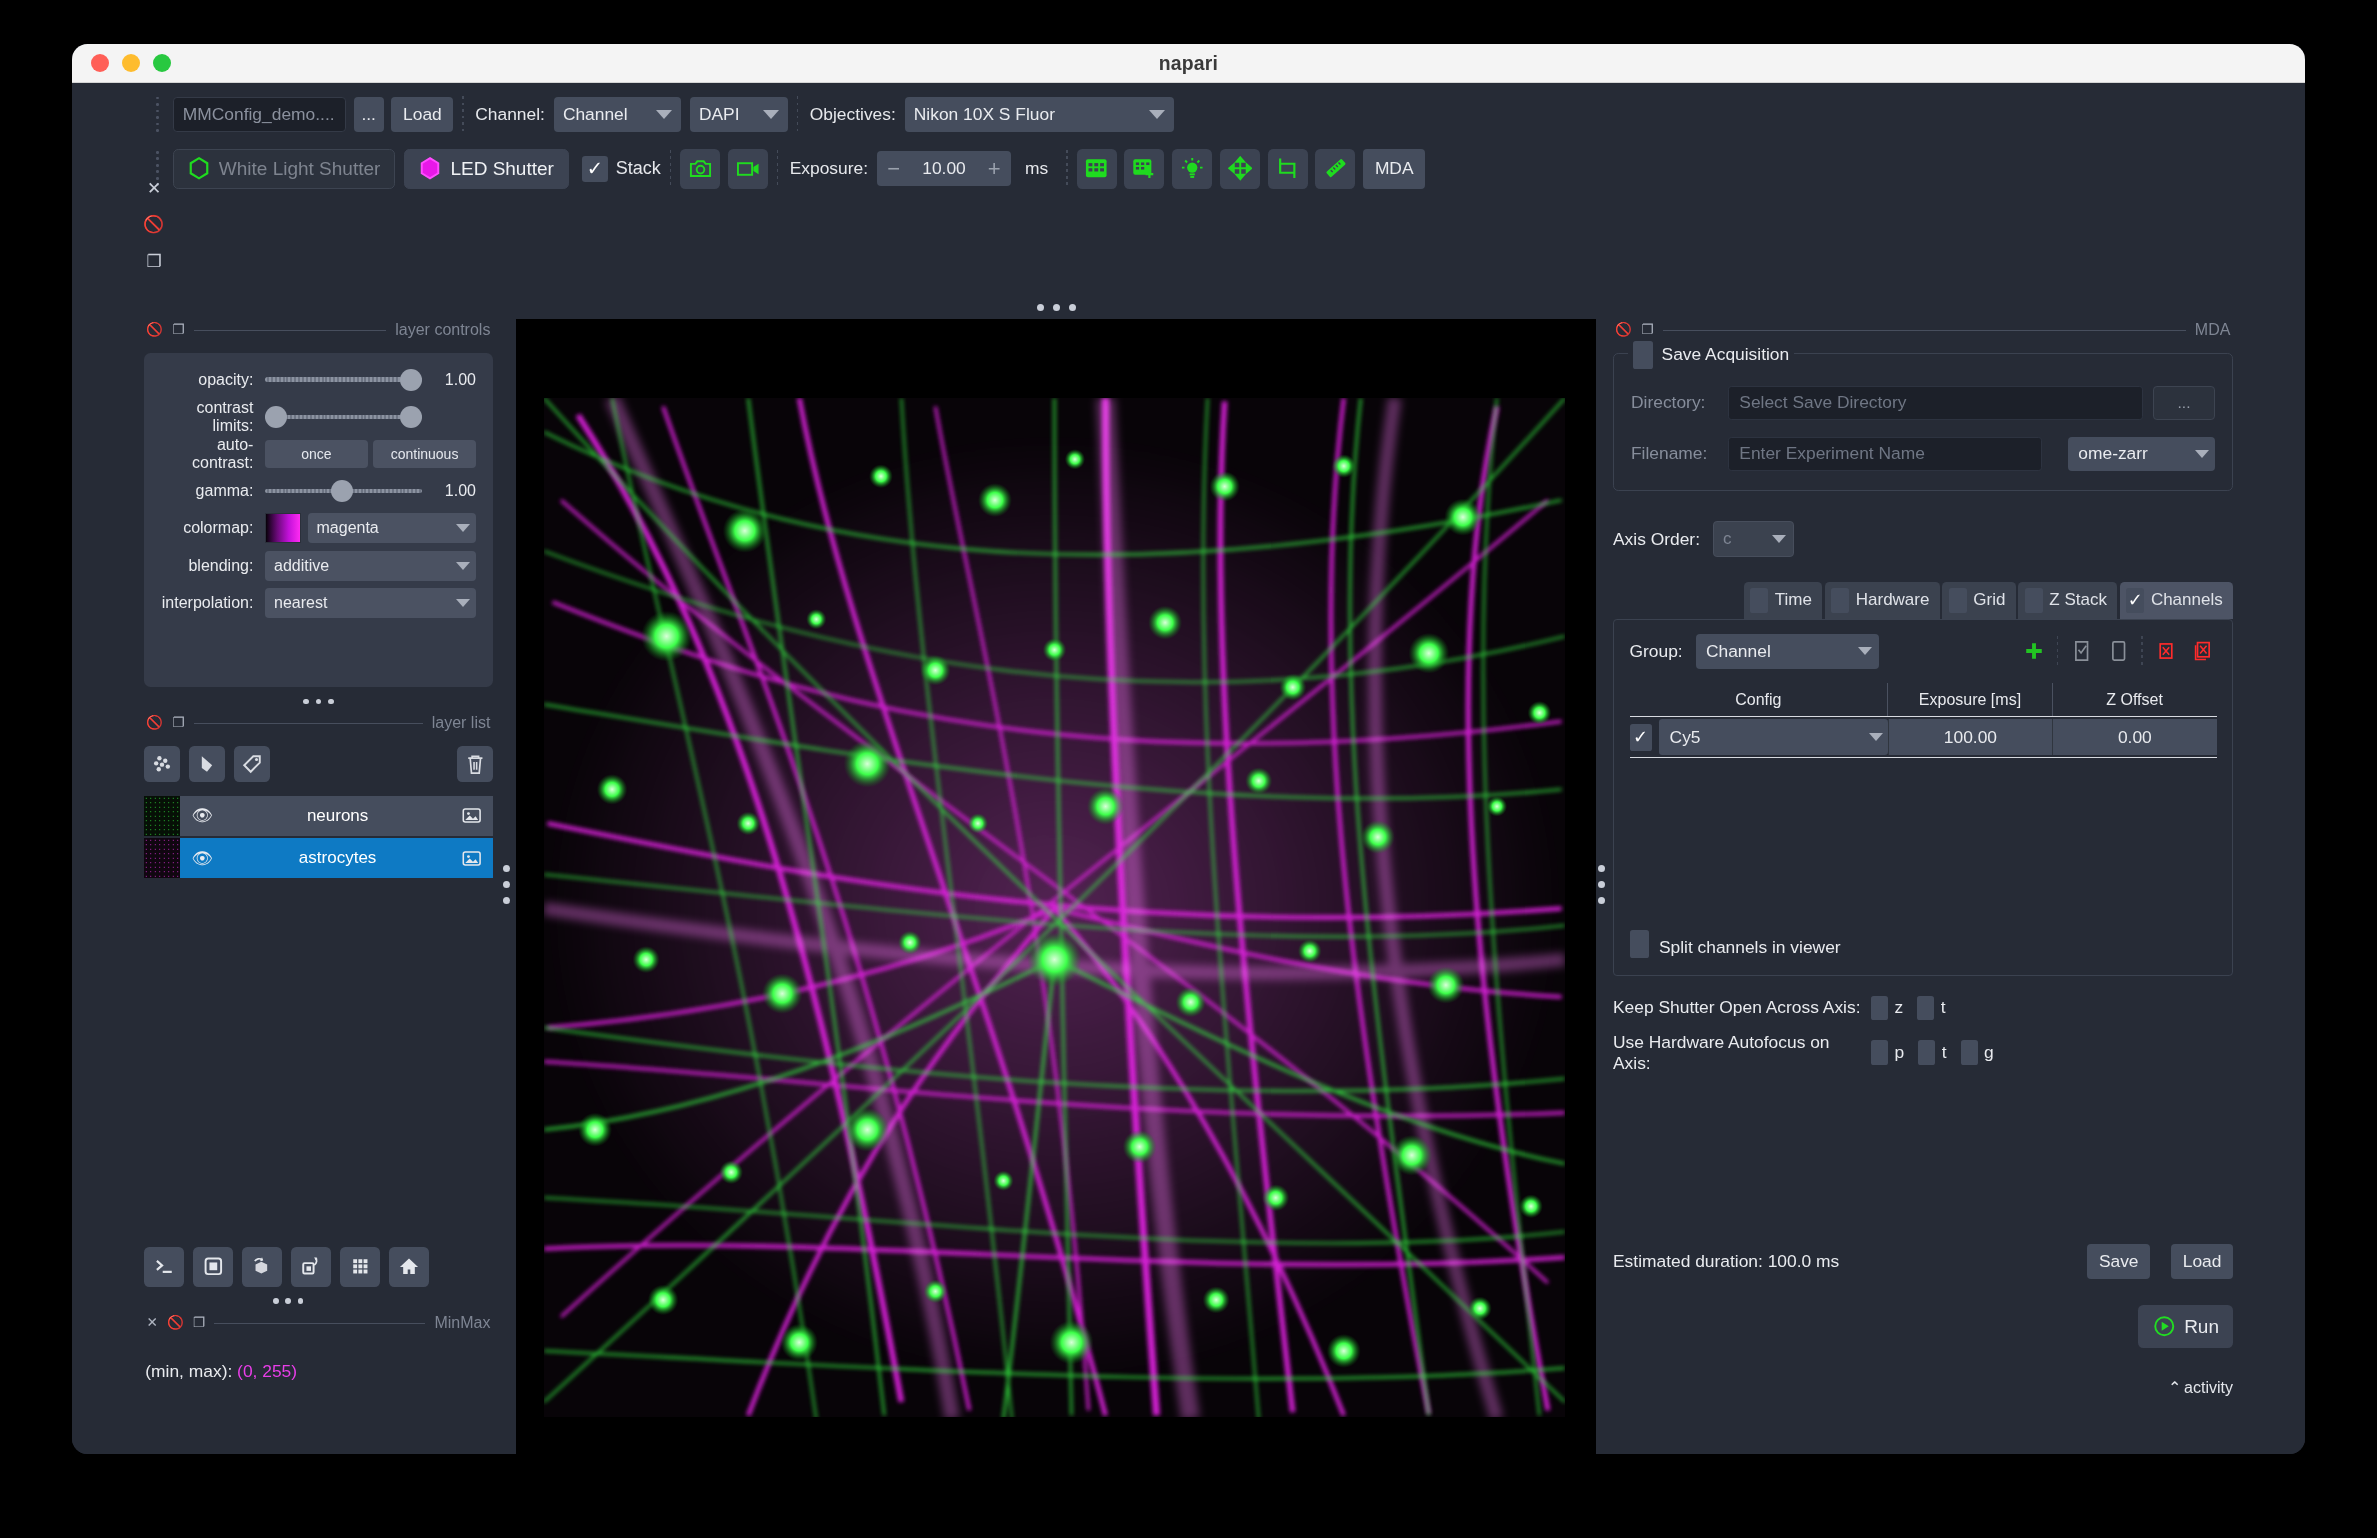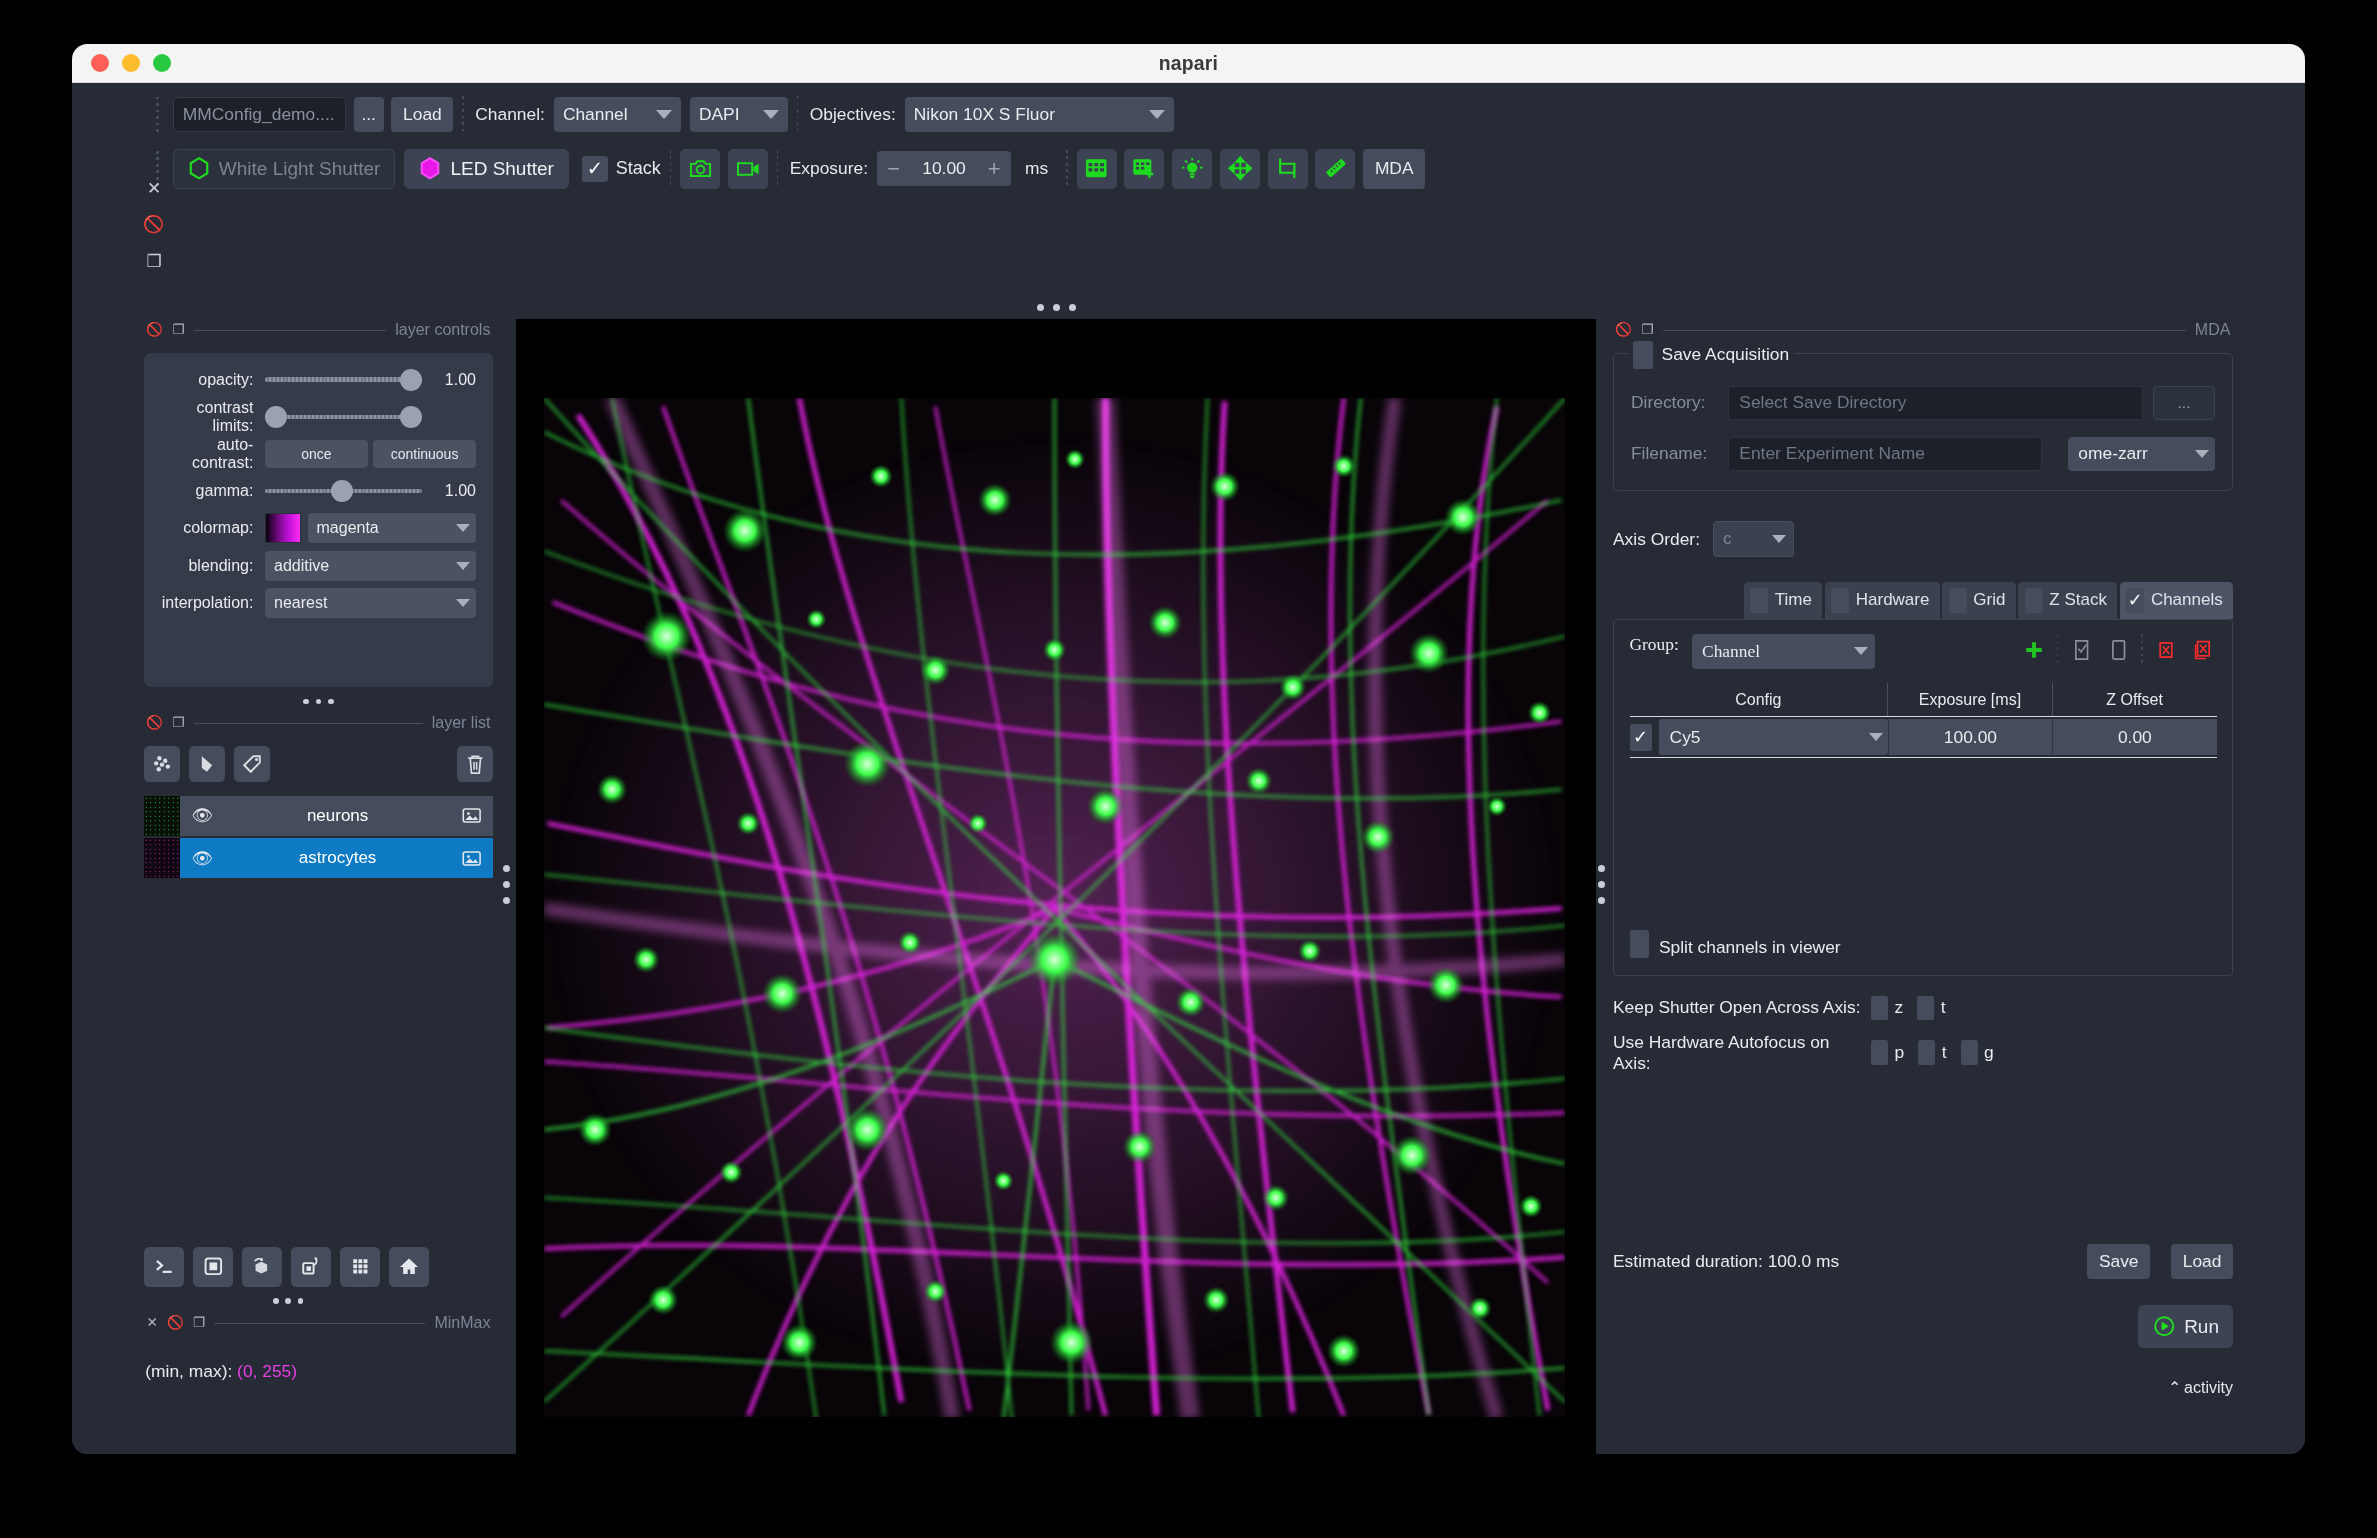--- a/index.html
+++ b/index.html
@@ -199,21 +199,21 @@
   .tab {
     display:flex; align-items:center; gap:6.5px; height:37px; padding:0 10.3px 0 6.5px;
     background:#3b424f; border-radius:4.5px 4.5px 0 0; color:#dfe2e8; font-size:17px; cursor:pointer;
   }
   .tab.active { background:#4d5465; }
   .tab .cb-sq { height:24.5px; width:18px; }
 
   .tab-panel {
     border:0.6px solid #3b4250; border-radius:3.9px; background:#262b36; padding:14px 15.5px 17px;
   }
-  .grp-row { display:flex; align-items:flex-start;font-family:Liberation Serif, serif; }
+  .grp-row { display:flex; align-items:center; }
   .grp-row .lab { color:#e9ebef; font-size:17.4px; margin-right:13px; }
   .grp-combo { width:183px; height:35px; background:#454d5d; border-radius:3.9px; display:flex;
                align-items:center; padding:0 6.5px 0 10.3px; color:#e9ebef; font-size:17.4px; cursor:pointer; }
   .grp-actions { margin-left:auto; display:flex; align-items:center; gap:9px; }
   .act { width:28px; height:32px; display:flex; align-items:center; justify-content:center; cursor:pointer; }
   .vsep { width:1.3px; height:31px; background:repeating-linear-gradient(to bottom,#3e4553 0 2.6px,transparent 2.6px 6.5px); }
 
   table.ch-table { width:100%; border-collapse:collapse; margin-top:14px; }
   table.ch-table th {
     background:#262b36; color:#e9ebef; font-size:16px; font-weight:normal; height:34px;

